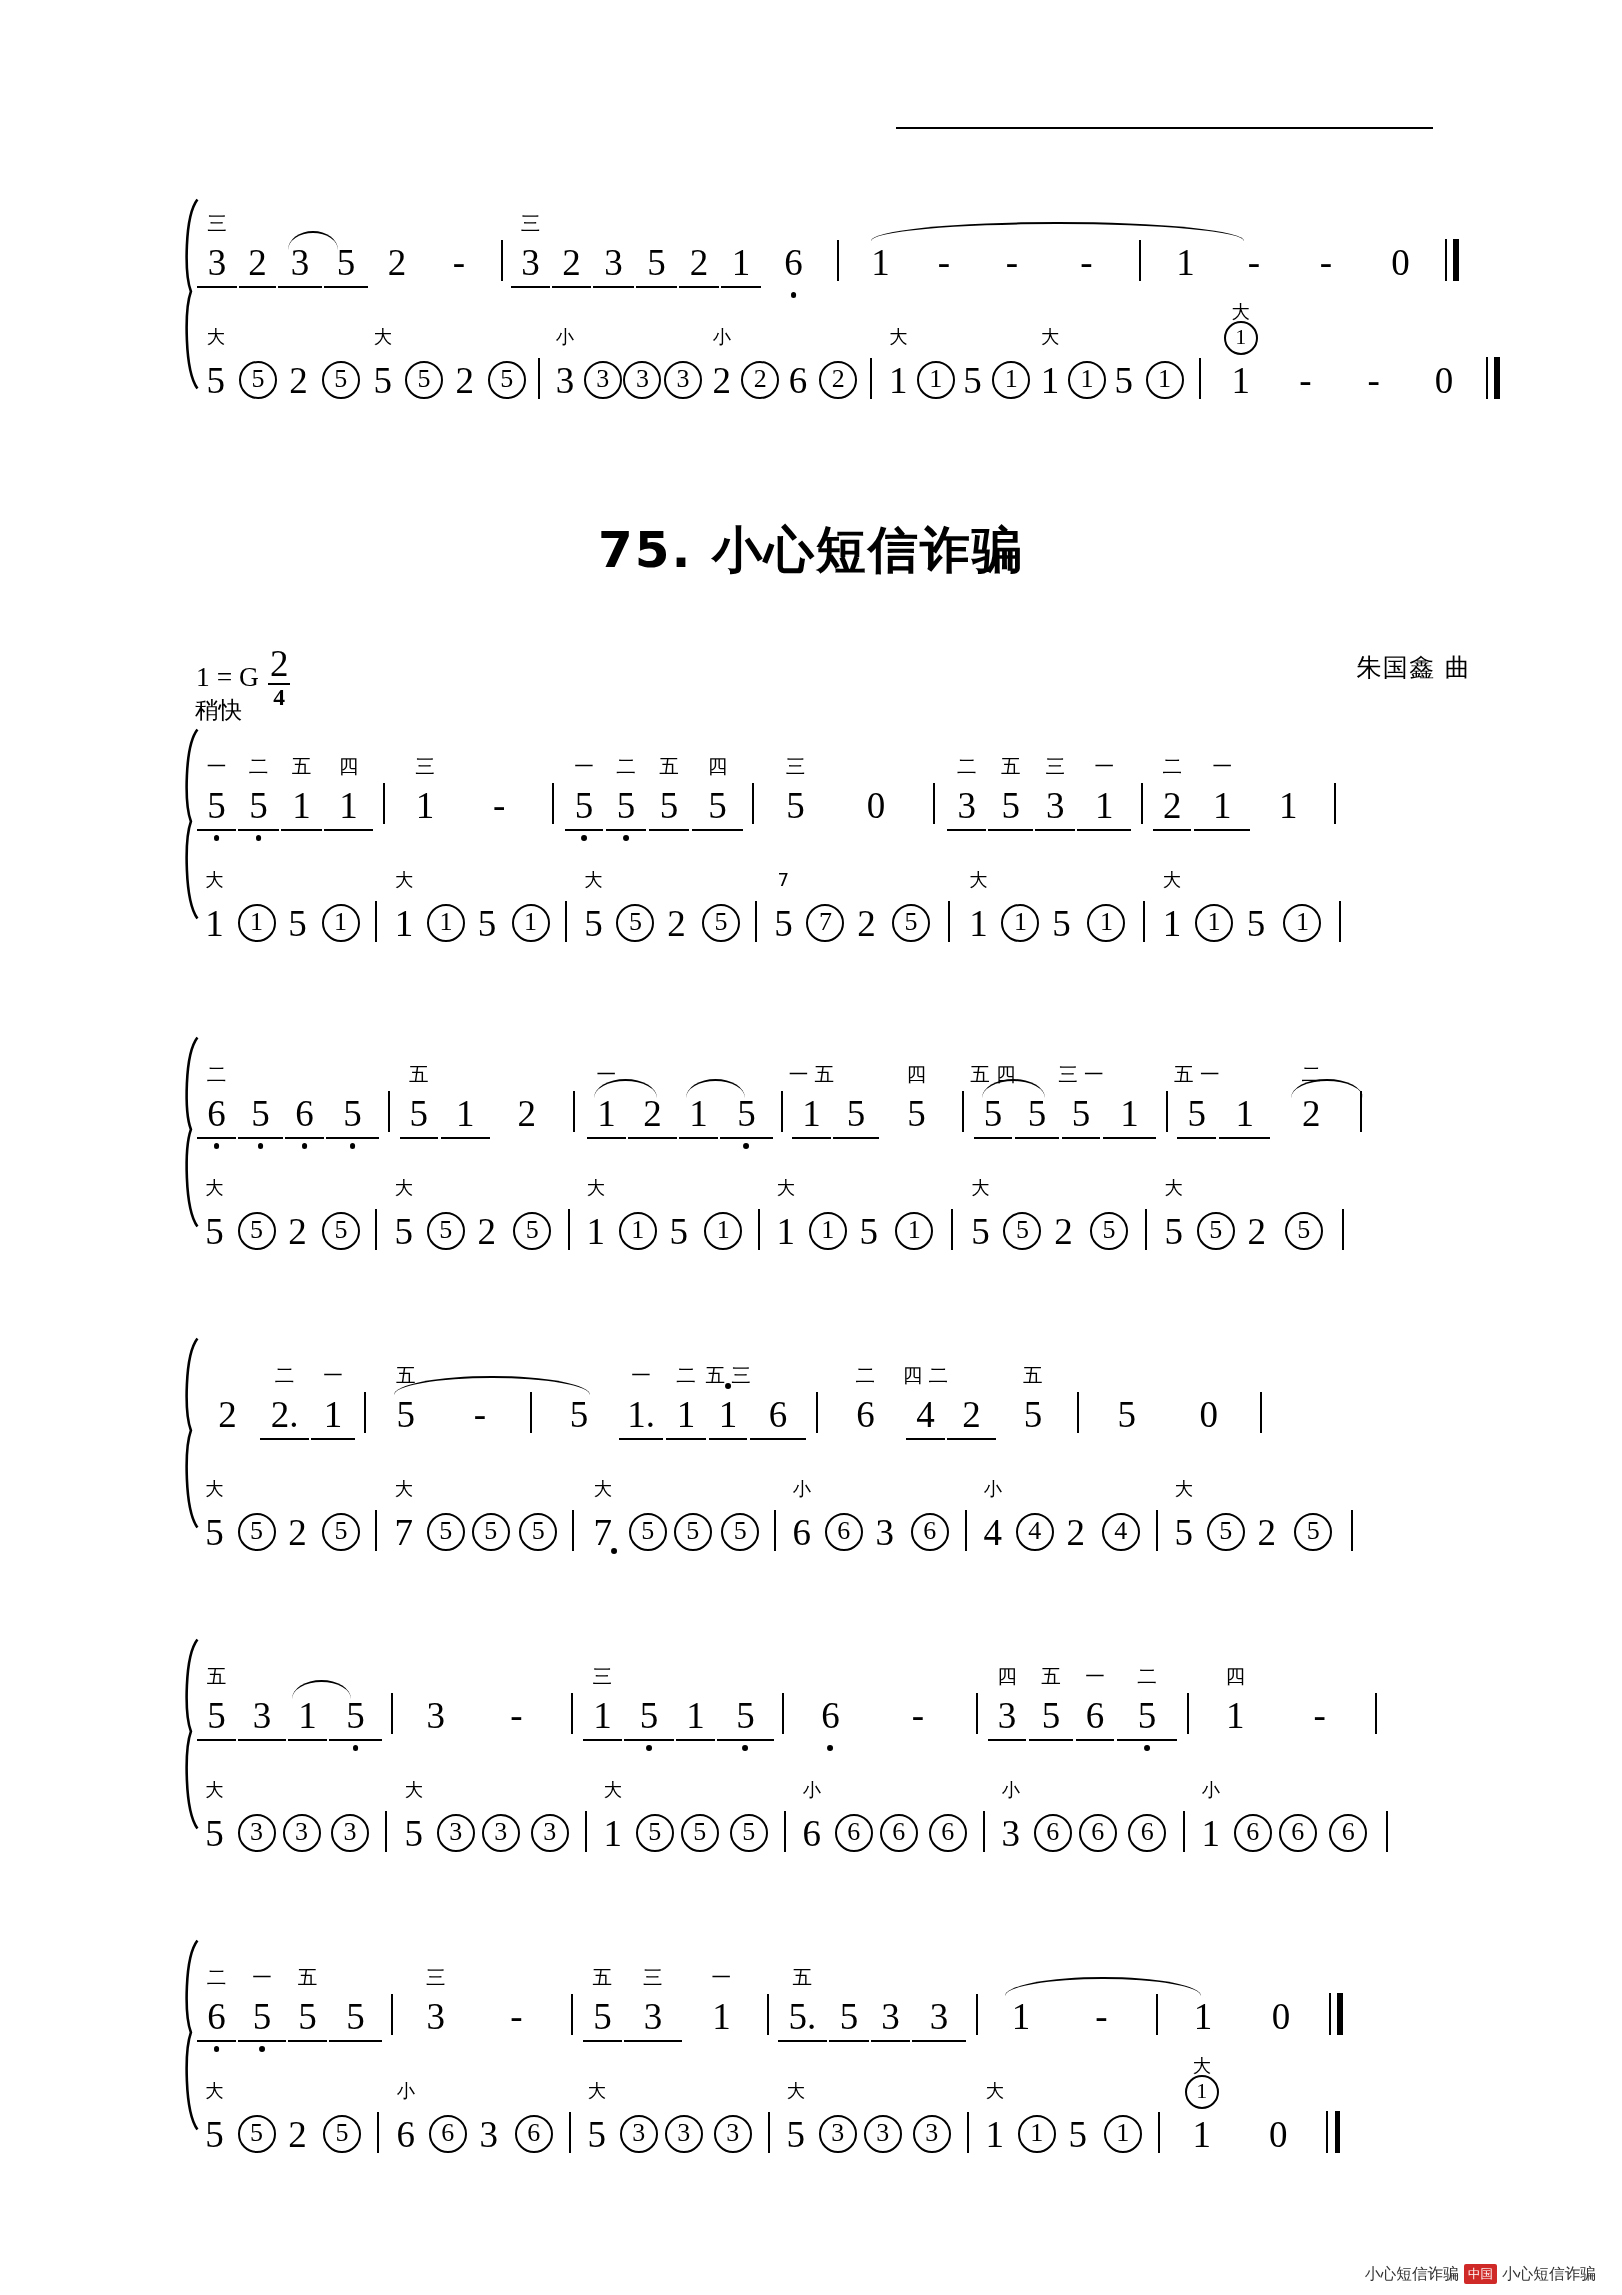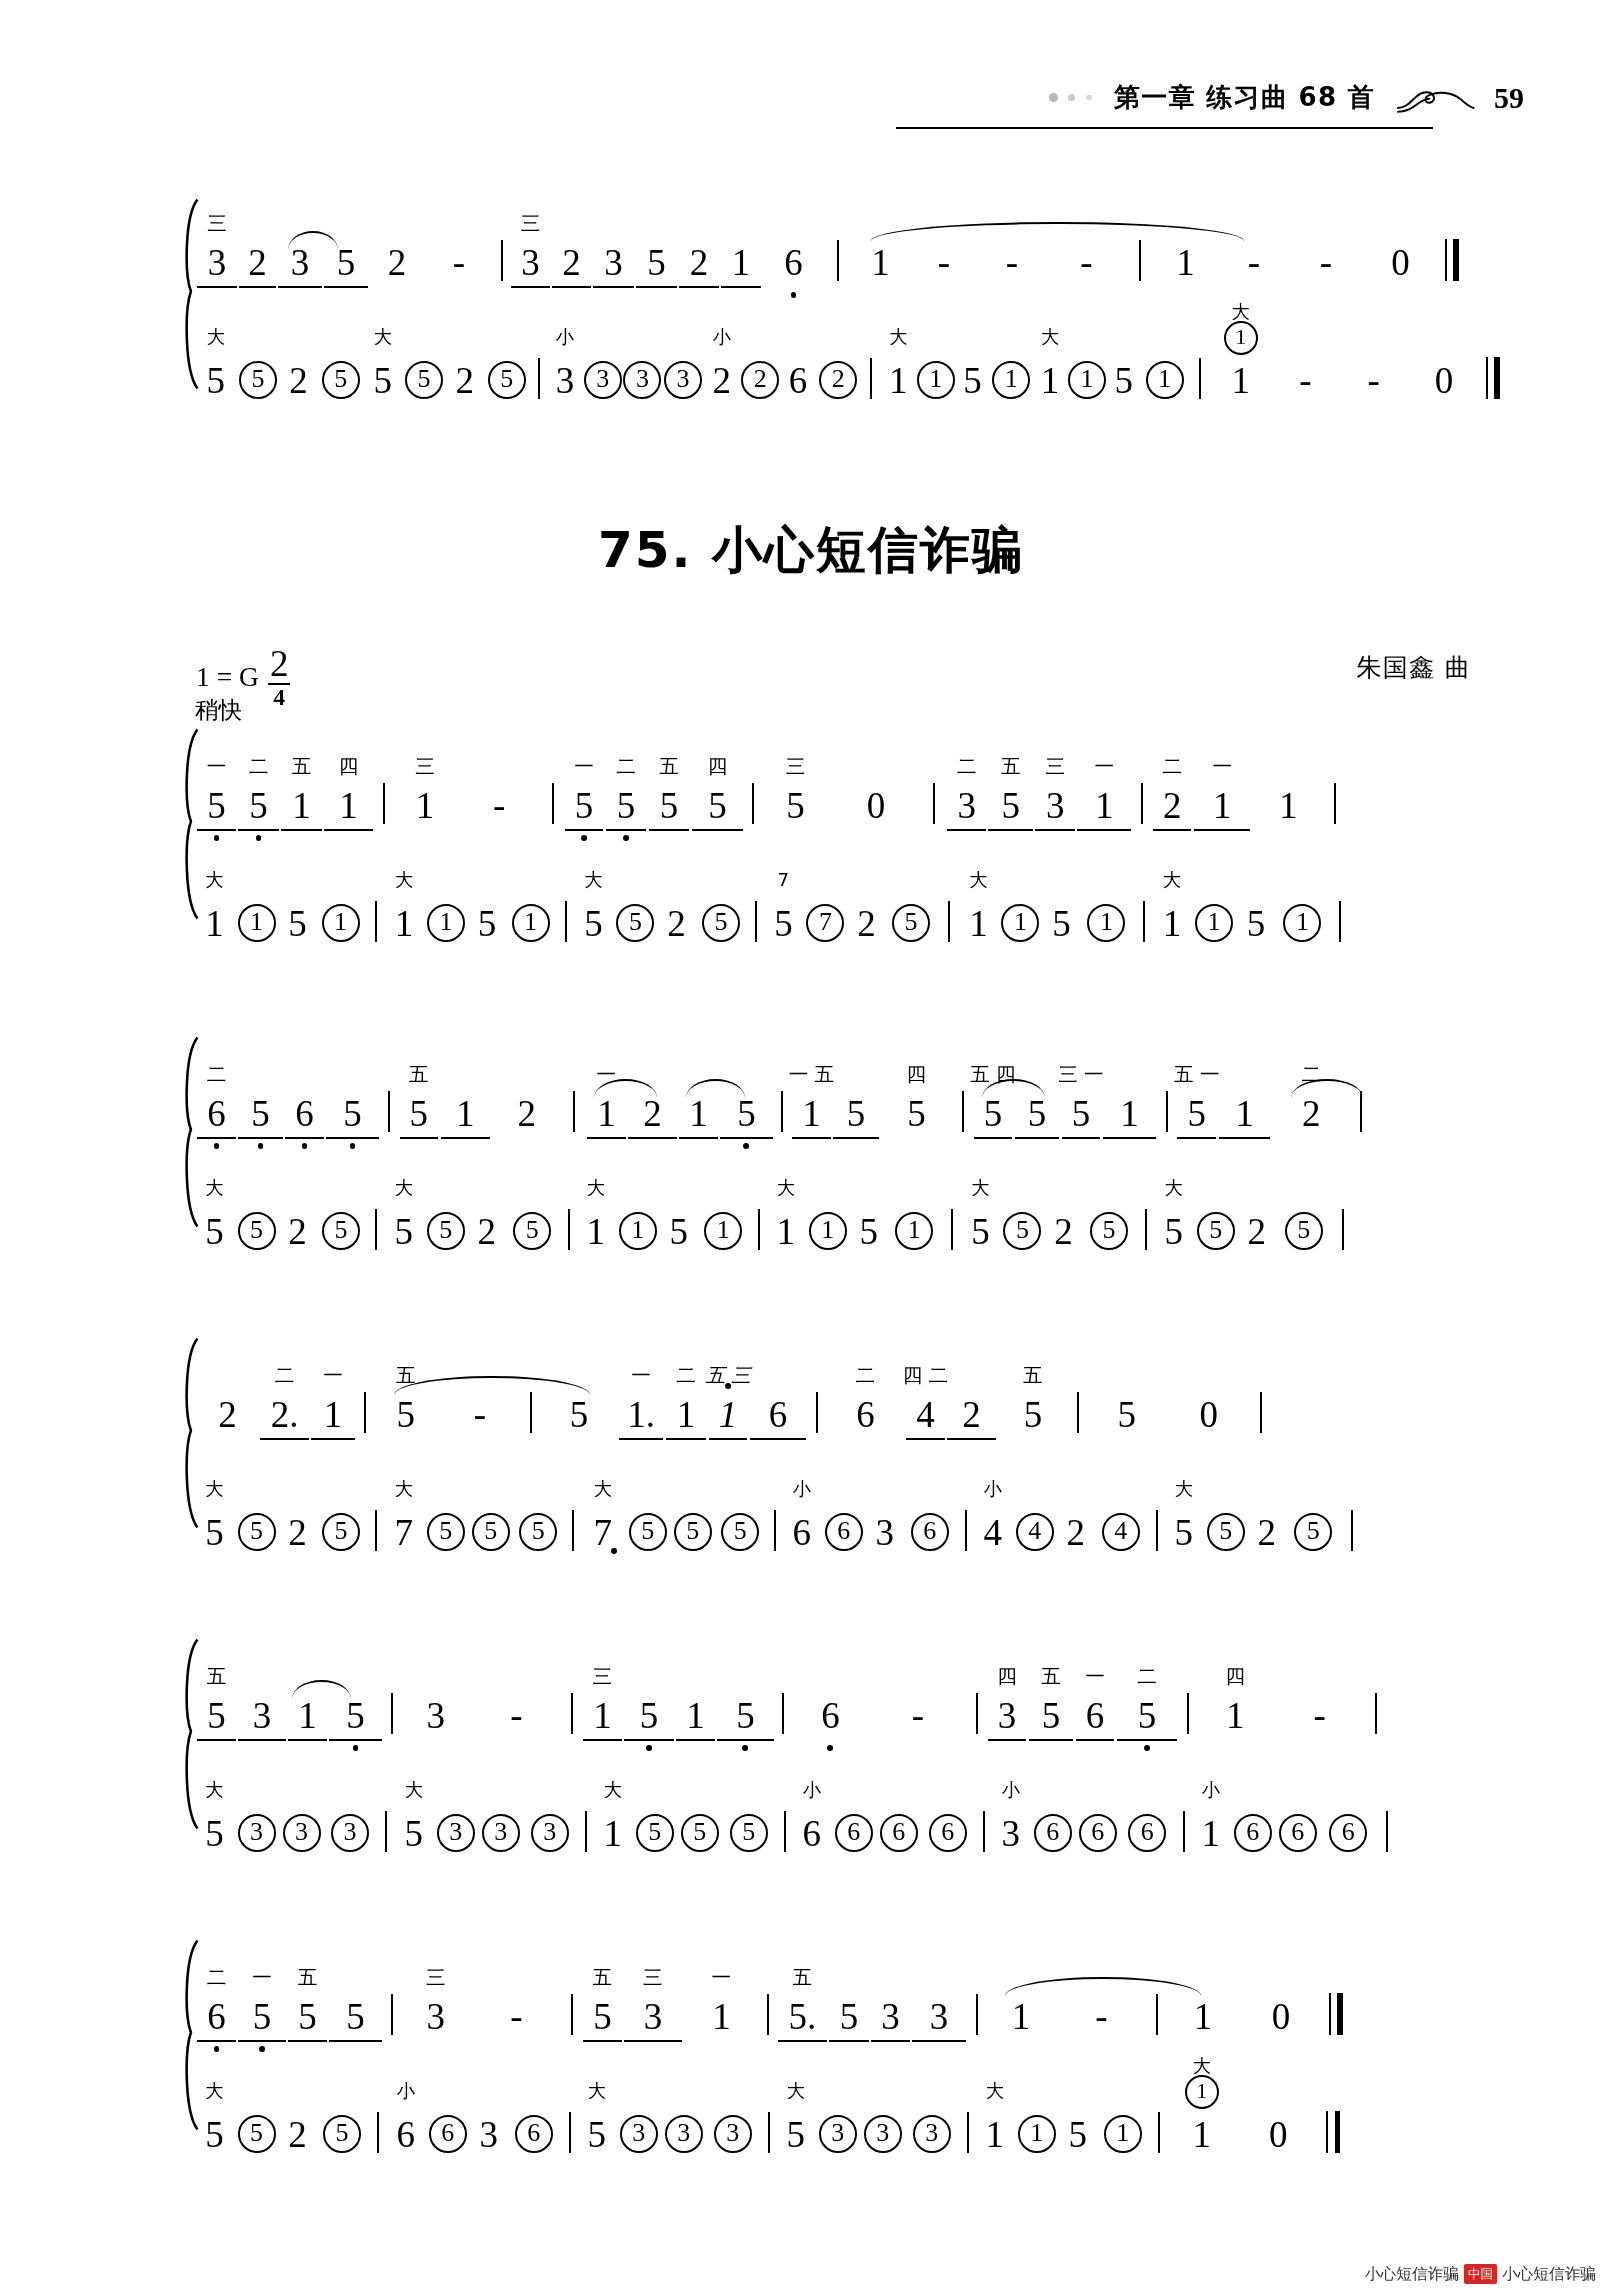--- a/index.html
+++ b/index.html
@@ -282,36 +282,20 @@
     font-size: 12.4px;
     padding: 1.3px 3.9px;
     border-radius: 2px;
   }
 </style>
 </head>
 <body>
 
 <div class="page-header">
   <div class="header-rule"></div>
-  <div class="header-inner">
-    <span class="header-dots">
-      <i class="d1"></i>
-        <i class="d2"></i>
-        <i class="d3"></i>
-    </span>
-    <span class="header-title">第一章  练习曲 68 首</span>
-    <span class="header-orn">
-      <svg width="85" height="37" viewBox="0 0 130 56">
-        <path d="M8,44 C30,44 34,20 52,20 C66,20 68,34 58,36 C50,37 48,28 58,24 C72,18 92,20 104,30" fill="none" stroke="#000" stroke-width="3"></path>
-        <path d="M8,50 C34,50 40,30 58,30" fill="none" stroke="#000" stroke-width="3"></path>
-        <path d="M104,30 C114,38 120,44 126,44" fill="none" stroke="#000" stroke-width="3"></path>
-      </svg>
-    </span>
-    <span class="page-number">59</span>
-  </div>
 </div>
 
 <div class="system" style="top:196px;height:222px;">
   <div class="brace" style="height:196px;">
     <svg width="22" height="196" viewBox="0 0 34 300">
       <path d="M30,4 C10,30 10,120 20,146 C10,174 10,268 30,296" fill="none" stroke="#000" stroke-width="4"></path>
     </svg>
   </div>
 
   <div class="row" style="top:26px;">
@@ -548,21 +532,21 @@
     <span class="cell" style="width:51px;"><span class="finger">二</span><span class="num">2.</span><span class="underline"></span></span>
     <span class="cell" style="width:46px;"><span class="finger">一</span><span class="num">1</span><span class="underline"></span></span>
     <span class="cell" style="width:18.3px;"><span class="bar"></span></span>
     <span class="cell" style="width:63px;"><span class="finger">五</span><span class="num">5</span>
       <span class="slur" style="top:-19.6px;left:19.6px;width:196px;"></span></span>
     <span class="cell" style="width:85px;"><span class="num">-</span></span>
     <span class="cell" style="width:18.3px;"><span class="bar"></span></span>
     <span class="cell" style="width:77px;"><span class="num">5</span></span>
     <span class="cell" style="width:47px;"><span class="finger">一</span><span class="num">1.</span><span class="underline"></span></span>
     <span class="cell" style="width:43px;"><span class="finger">二</span><span class="num">1</span><span class="underline"></span></span>
-    <span class="cell" style="width:41px;font-style:italic;"><span class="finger">五 三</span><span class="num">1</span><span class="underline"></span><span class="dotabove"></span></span>
+    <span class="cell" style="width:41px;"><span class="finger">五 三</span><span class="num">1</span><span class="underline"></span><span class="dotabove"></span></span>
     <span class="cell" style="width:59px;"><span class="num">6</span><span class="underline"></span></span>
     <span class="cell" style="width:18.3px;"><span class="bar"></span></span>
     <span class="cell" style="width:79px;"><span class="finger">二</span><span class="num">6</span></span>
     <span class="cell" style="width:41px;"><span class="finger">四 二</span><span class="num">4</span><span class="underline"></span></span>
     <span class="cell" style="width:51px;"><span class="num">2</span><span class="underline"></span></span>
     <span class="cell" style="width:72px;"><span class="finger">五</span><span class="num">5</span></span>
     <span class="cell" style="width:18.3px;"><span class="bar"></span></span>
     <span class="cell" style="width:79px;"><span class="num">5</span></span>
     <span class="cell" style="width:85px;"><span class="num">0</span></span>
     <span class="cell" style="width:19.6px;"><span class="bar"></span></span>

